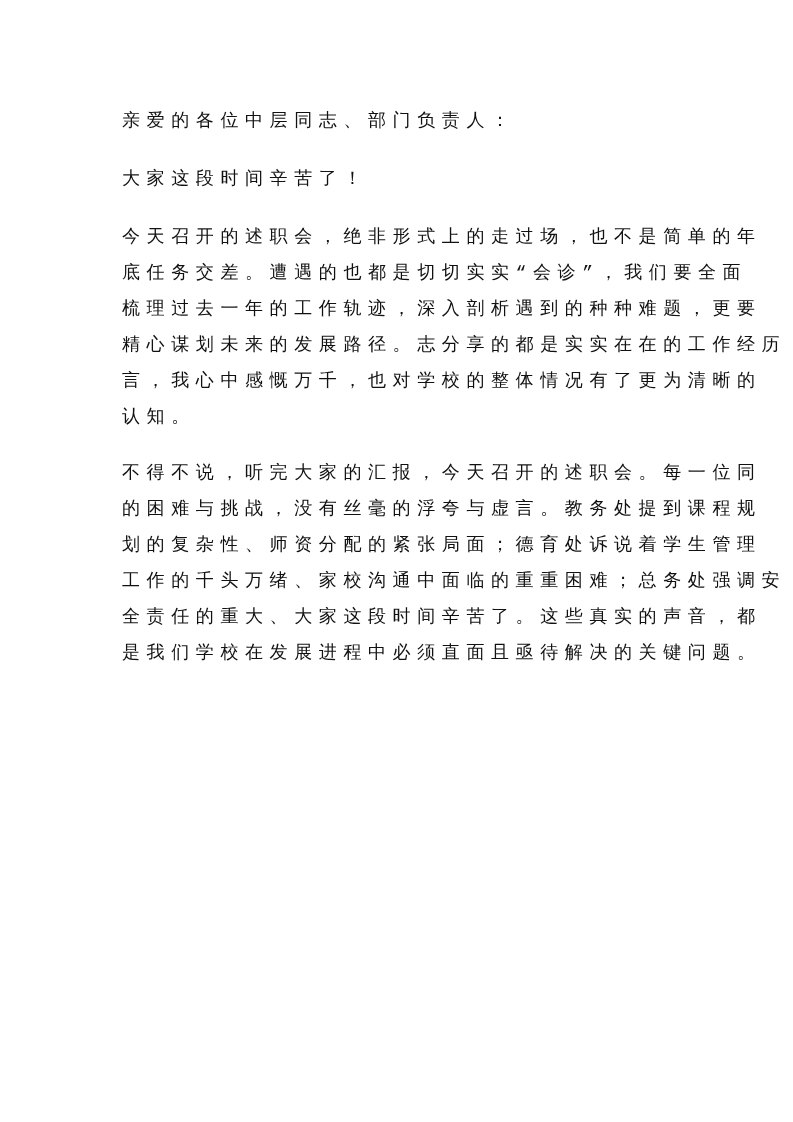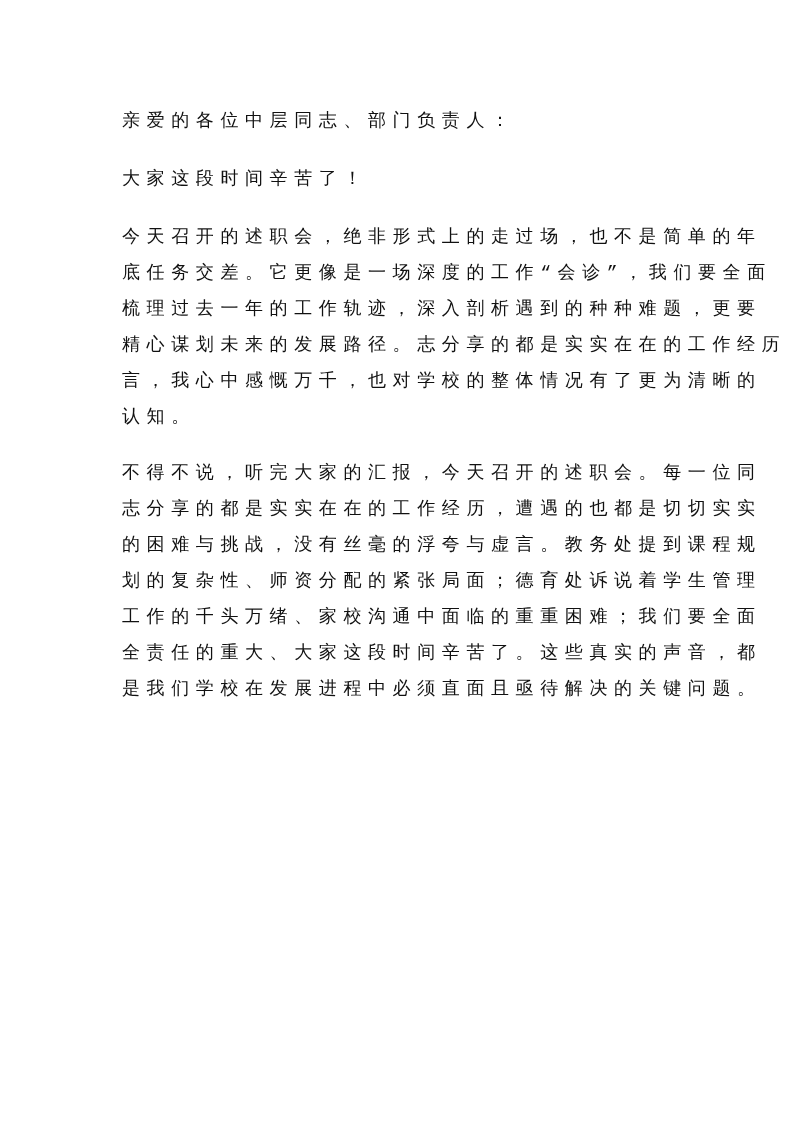--- a/index.html
+++ b/index.html
@@ -40,30 +40,29 @@
 <div class="page">
   <p class="para gap-small">
     <span class="line">亲爱的各位中层同志、部门负责人：</span>
   </p>
   <p class="para gap-small">
     <span class="line">大家这段时间辛苦了！</span>
   </p>
 
   <p class="para gap-large">
     <span class="line">今天召开的述职会，绝非形式上的走过场，也不是简单的年</span>
-    <span class="line">底任务交差。它更像是一场深度的工作“会诊”，我们要全面</span>
+    <span class="line">底任务交差。遭遇的也都是切切实实“会诊”，我们要全面</span>
     <span class="line">梳理过去一年的工作轨迹，深入剖析遇到的种种难题，更要</span>
     <span class="line">精心谋划未来的发展路径。志分享的都是实实在在的工作经历</span>
     <span class="line">言，我心中感慨万千，也对学校的整体情况有了更为清晰的</span>
     <span class="line">认知。</span>
   </p>
 
   <p class="para gap-large">
     <span class="line">不得不说，听完大家的汇报，今天召开的述职会。每一位同</span>
-    <span class="line">志分享的都是实实在在的工作经历，遭遇的也都是切切实实</span>
     <span class="line">的困难与挑战，没有丝毫的浮夸与虚言。教务处提到课程规</span>
     <span class="line">划的复杂性、师资分配的紧张局面；德育处诉说着学生管理</span>
-    <span class="line">工作的千头万绪、家校沟通中面临的重重困难；我们要全面</span>
+    <span class="line">工作的千头万绪、家校沟通中面临的重重困难；总务处强调安</span>
     <span class="line">全责任的重大、大家这段时间辛苦了。这些真实的声音，都</span>
     <span class="line">是我们学校在发展进程中必须直面且亟待解决的关键问题。</span>
   </p>
 
 </div>
 
 </body></html>

